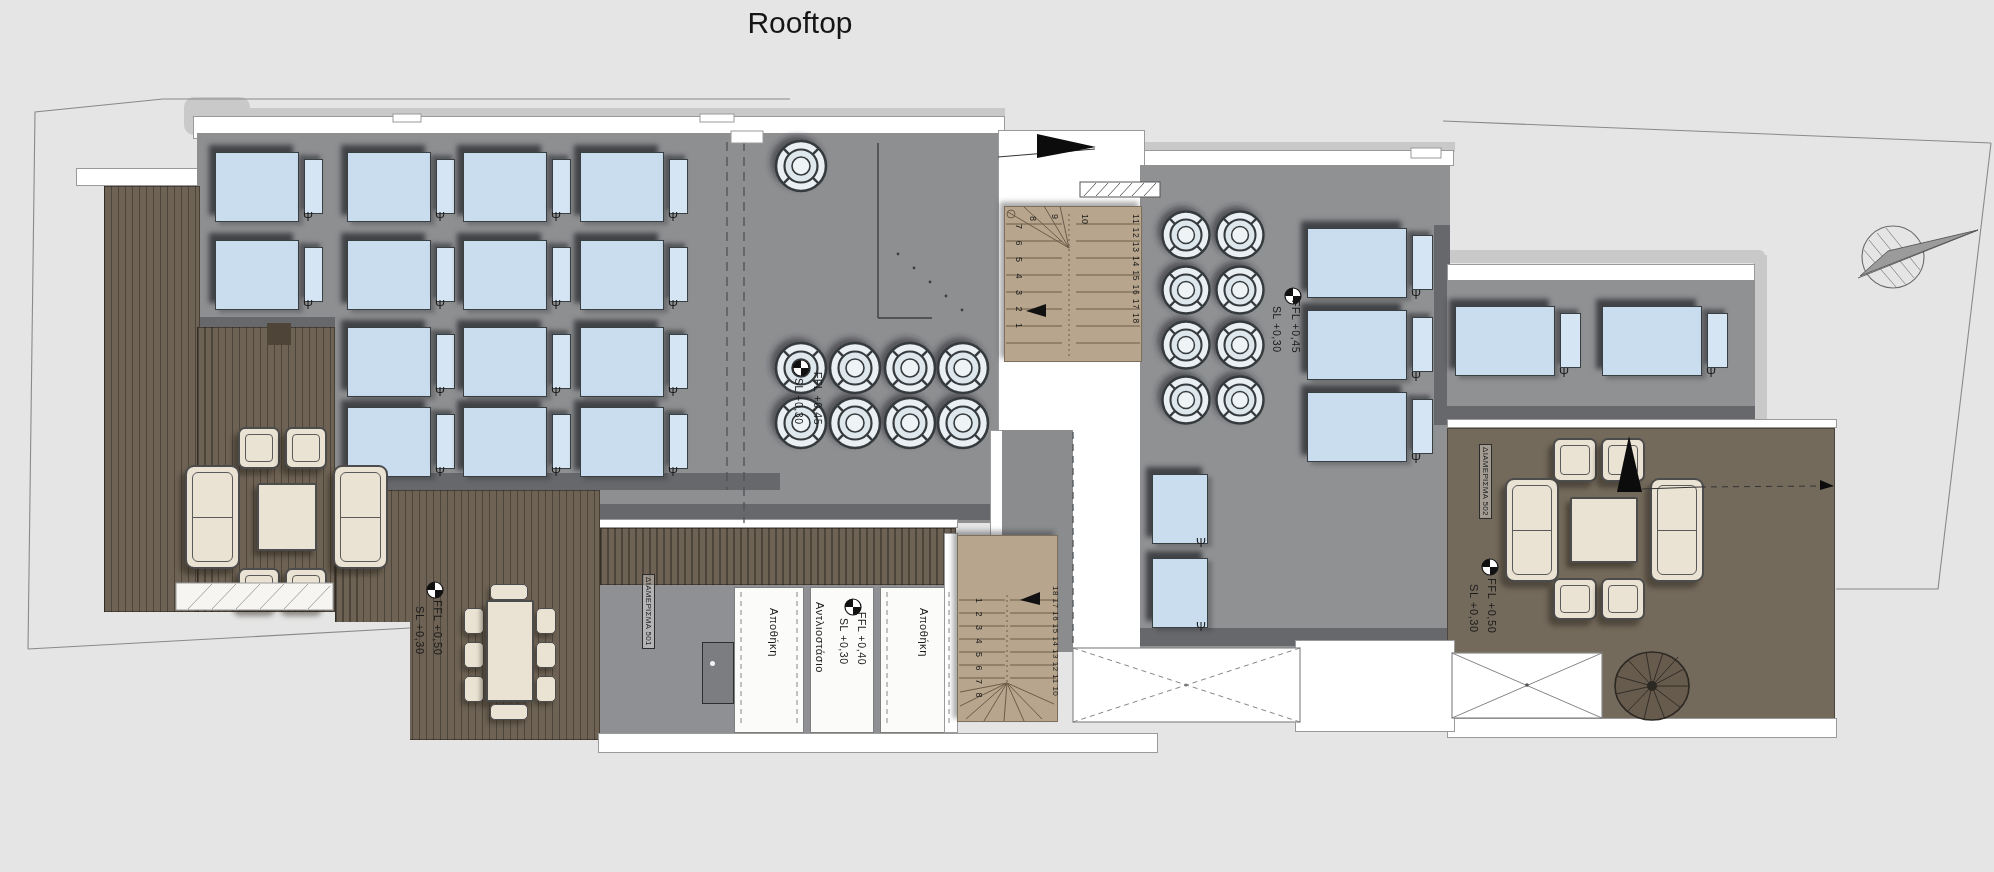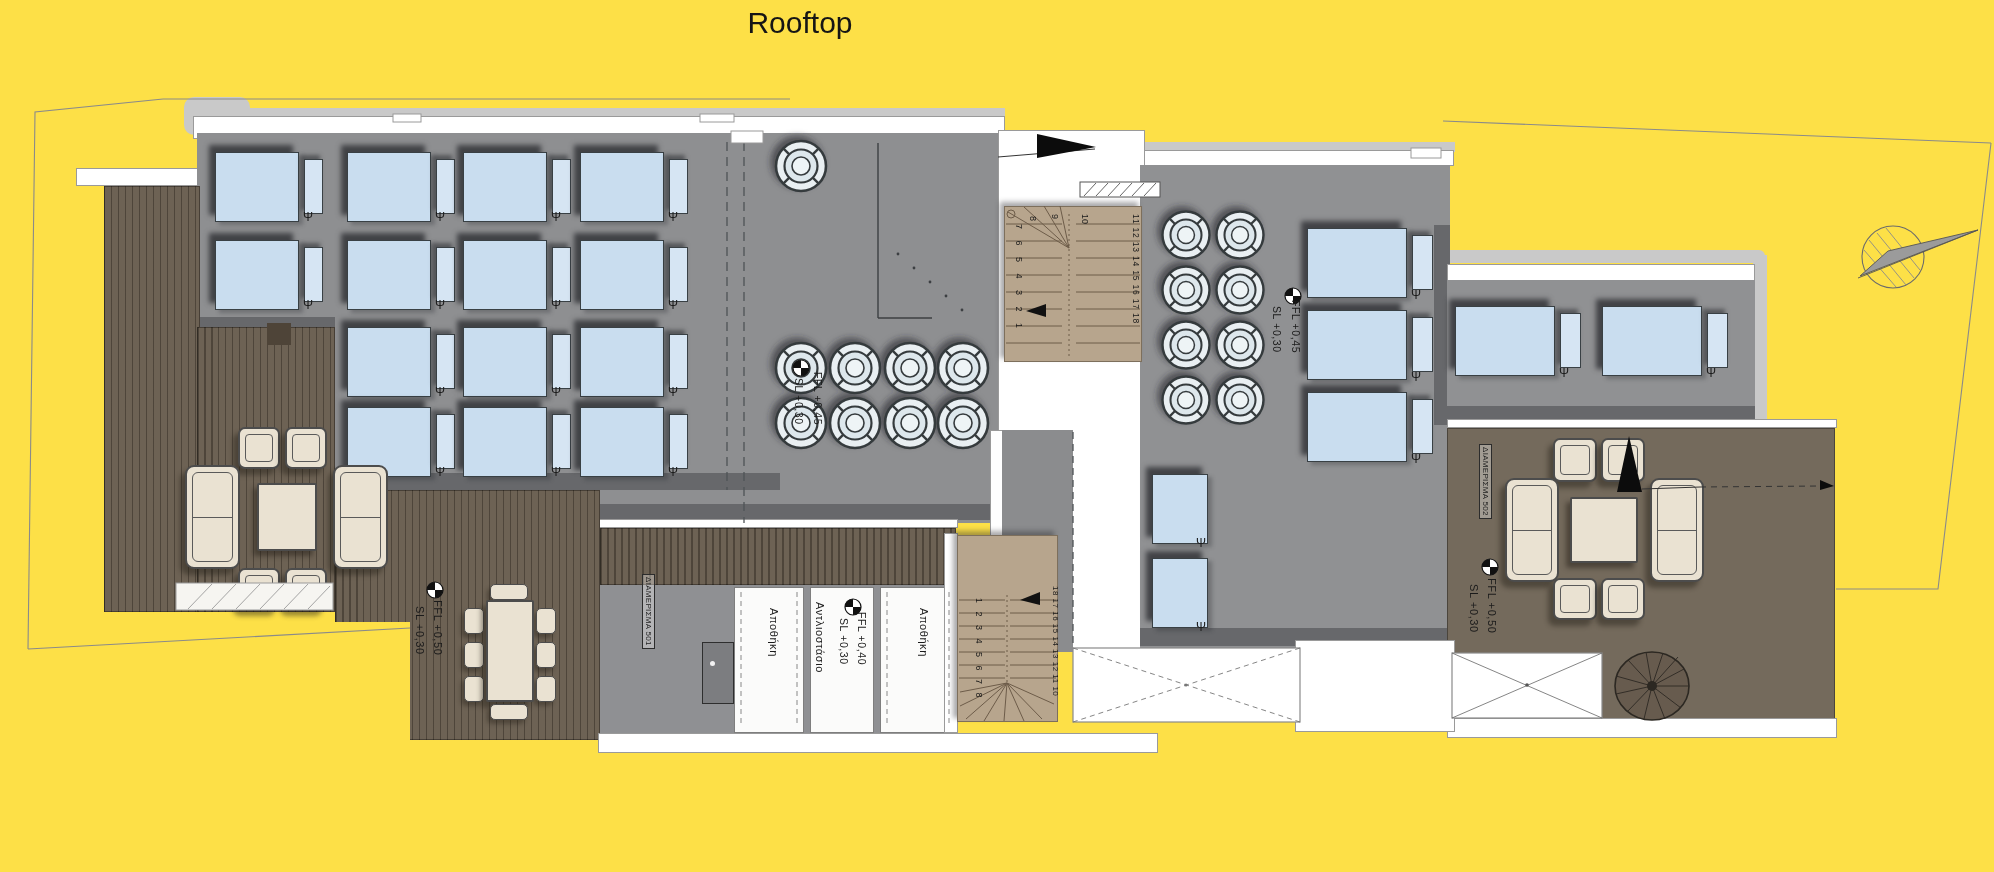--- a/index.html
+++ b/index.html
@@ -1,16 +1,16 @@
 <!DOCTYPE html>
 <html><head>
 <meta charset="utf-8">
 <style>
   html,body{margin:0;padding:0;background:#ffffff;}
-  #canvas{position:relative;width:1994px;height:872px;background:#fde047;overflow:hidden;
+  #canvas{position:relative;width:1994px;height:872px;background:#e5e5e5;overflow:hidden;
           font-family:"Liberation Sans",sans-serif;}
   
   .wall{position:absolute;background:#ffffff;border:1px solid #9a9a9a;box-sizing:border-box;}
   .edge{position:absolute;background:#c9c9c9;}
   
   .roof{position:absolute;background:#8e8f91;}
   .dark{position:absolute;background:#67686b;}
   
   .deck{position:absolute;background:#6d6254;
         background-image:repeating-linear-gradient(90deg,rgba(28,22,16,.38) 0 1.5px,transparent 1.5px 7px);

